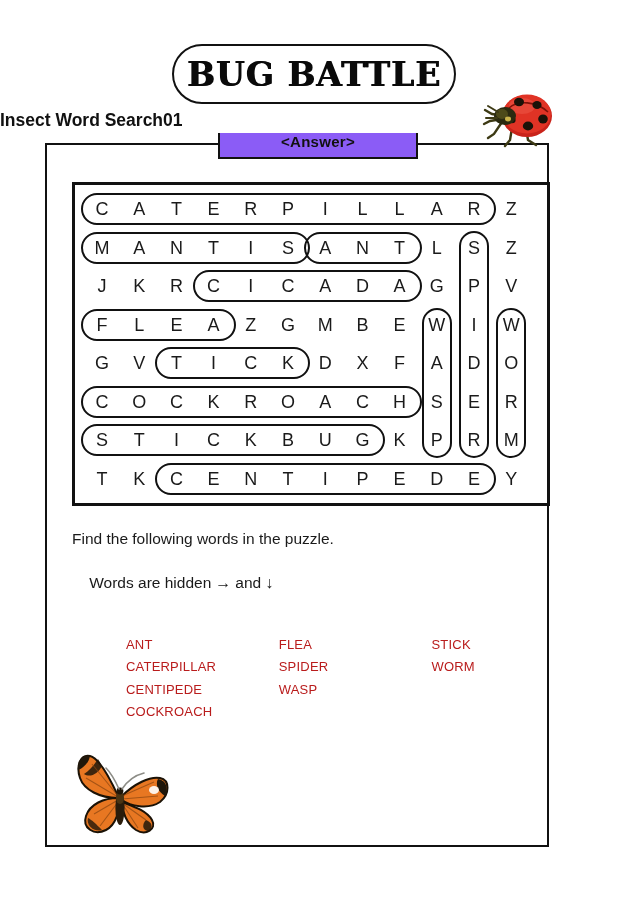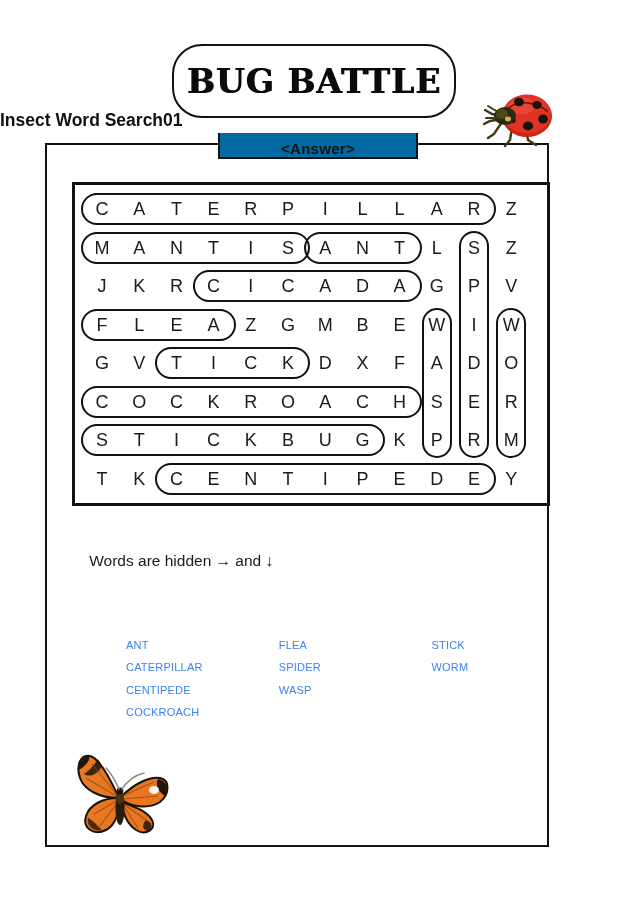--- a/index.html
+++ b/index.html
@@ -14,21 +14,21 @@
     font-family: "Liberation Sans", sans-serif;
     overflow: hidden;
   }
 
   
   .title-banner {
     position: absolute;
     left: 172px;
     top: 44px;
     width: 284px;
-    height: 74px;
+    height: 60px;
     border: 2.5px solid #111;
     border-radius: 30px;
     background: #fff;
     box-sizing: border-box;
     display: flex;
     align-items: center;
     justify-content: center;
     z-index: 6;
   }
   .title-text {
@@ -53,27 +53,27 @@
     z-index: 6;
   }
 
   
   .answer-tab {
     position: absolute;
     left: 218px;
     top: 133px;
     width: 200px;
     height: 26px;
-    background: #0369a1;
+    background: #8b5cf6;
     border-left: 2px solid #111;
     border-right: 2px solid #111;
     border-bottom: 2px solid #111;
     box-sizing: border-box;
     display: flex;
-    align-items: flex-end;
+    align-items: flex-start;
     justify-content: center;
     z-index: 7;
   }
   .answer-text {
     font-size: 15px;
     font-weight: bold;
     color: #111;
     letter-spacing: 0.3px;
   }
 
@@ -173,22 +173,22 @@
     z-index: 4;
   }
   .word-col {
     display: flex;
     flex-direction: column;
   }
   .word-col.c1 { width: 160px; }
   .word-col.c2 { width: 160px; }
   .word-col.c3 { width: 120px; }
   .word {
-    font-size: 11px;
-    color: #3b82f6;
+    font-size: 13px;
+    color: #b91c1c;
     line-height: 22.3px;
     letter-spacing: 0.2px;
   }
 
   
   .ladybug {
     position: absolute;
     left: 482px;
     top: 88px;
     width: 76px;
@@ -326,20 +326,21 @@
     <div class="cell" style="left: 186px; top: 269.5px;">T</div>
     <div class="cell" style="left: 223.2px; top: 269.5px;">I</div>
     <div class="cell" style="left: 260.4px; top: 269.5px;">P</div>
     <div class="cell" style="left: 297.6px; top: 269.5px;">E</div>
     <div class="cell" style="left: 334.8px; top: 269.5px;">D</div>
     <div class="cell" style="left: 372px; top: 269.5px;">E</div>
     <div class="cell" style="left: 409.2px; top: 269.5px;">Y</div>
   </div>
 
 <div class="instructions">
+  <div class="instr-line">Find the following words in the puzzle.</div>
   <div class="instr-line">
     <span>Words are hidden</span><span class="arrow">→</span><span>and</span><span class="arrow">↓</span>
   </div>
 </div>
 
 <div class="word-list">
   <div class="word-col c1" id="wordcol1">
       <div class="word">ANT</div>
       <div class="word">CATERPILLAR</div>
       <div class="word">CENTIPEDE</div>

